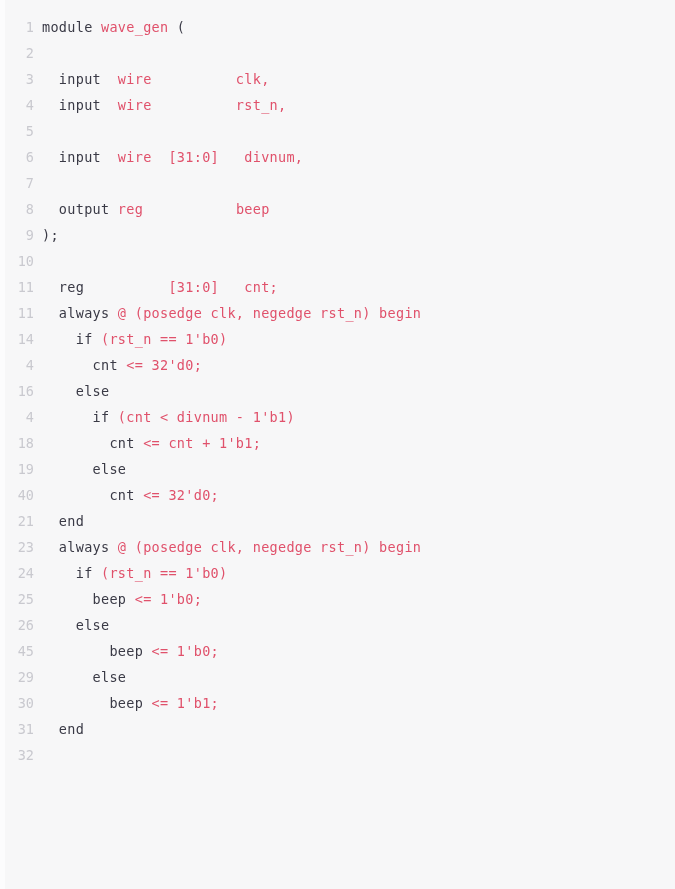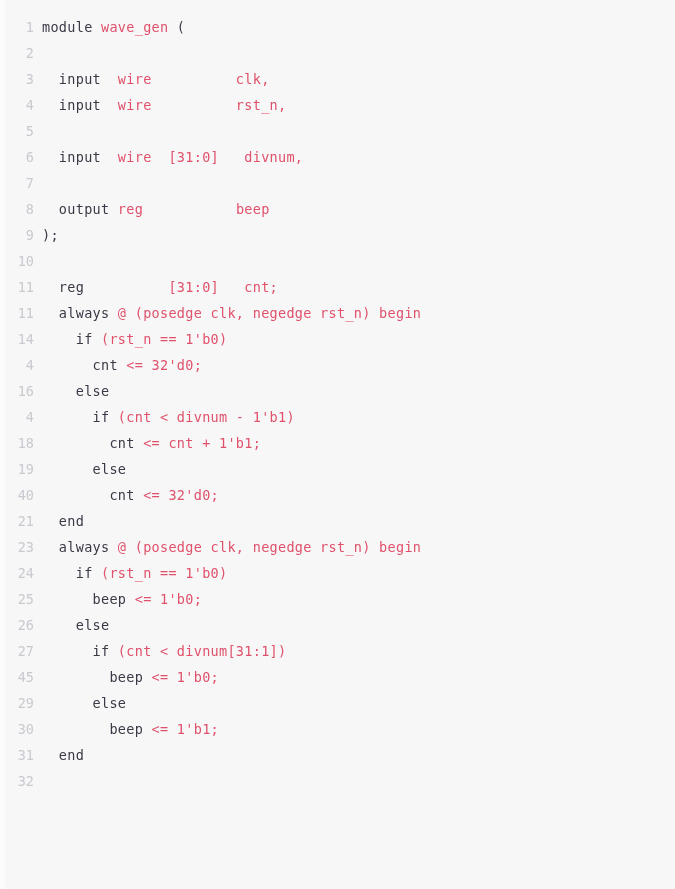--- a/index.html
+++ b/index.html
@@ -88,20 +88,19 @@
       <div class="code-line"><span class="line-number">16</span><span class="line-content"><span class="tok-plain">    else</span></span></div>
       <div class="code-line"><span class="line-number">4</span><span class="line-content"><span class="tok-plain">      if </span><span class="tok-accent">(cnt &lt; divnum - 1'b1)</span></span></div>
       <div class="code-line"><span class="line-number">18</span><span class="line-content"><span class="tok-plain">        cnt </span><span class="tok-accent">&lt;= cnt + 1'b1;</span></span></div>
       <div class="code-line"><span class="line-number">19</span><span class="line-content"><span class="tok-plain">      else</span></span></div>
       <div class="code-line"><span class="line-number">40</span><span class="line-content"><span class="tok-plain">        cnt </span><span class="tok-accent">&lt;= 32'd0;</span></span></div>
       <div class="code-line"><span class="line-number">21</span><span class="line-content"><span class="tok-plain">  end</span></span></div>
       <div class="code-line"><span class="line-number">23</span><span class="line-content"><span class="tok-plain">  always </span><span class="tok-accent">@ (posedge clk, negedge rst_n) begin</span></span></div>
       <div class="code-line"><span class="line-number">24</span><span class="line-content"><span class="tok-plain">    if </span><span class="tok-accent">(rst_n == 1'b0)</span></span></div>
       <div class="code-line"><span class="line-number">25</span><span class="line-content"><span class="tok-plain">      beep </span><span class="tok-accent">&lt;= 1'b0;</span></span></div>
       <div class="code-line"><span class="line-number">26</span><span class="line-content"><span class="tok-plain">    else</span></span></div>
-      <div class="code-line"><span class="line-number">27</span><span class="line-content"><span class="tok-plain">      if </span><span class="tok-accent">(cnt &lt; divnum[31:1])</span></span></div>
       <div class="code-line"><span class="line-number">45</span><span class="line-content"><span class="tok-plain">        beep </span><span class="tok-accent">&lt;= 1'b0;</span></span></div>
       <div class="code-line"><span class="line-number">29</span><span class="line-content"><span class="tok-plain">      else</span></span></div>
       <div class="code-line"><span class="line-number">30</span><span class="line-content"><span class="tok-plain">        beep </span><span class="tok-accent">&lt;= 1'b1;</span></span></div>
       <div class="code-line"><span class="line-number">31</span><span class="line-content"><span class="tok-plain">  end</span></span></div>
       <div class="code-line"><span class="line-number">32</span><span class="line-content"></span></div>
     </div>
 </div>
 
 </body></html>

